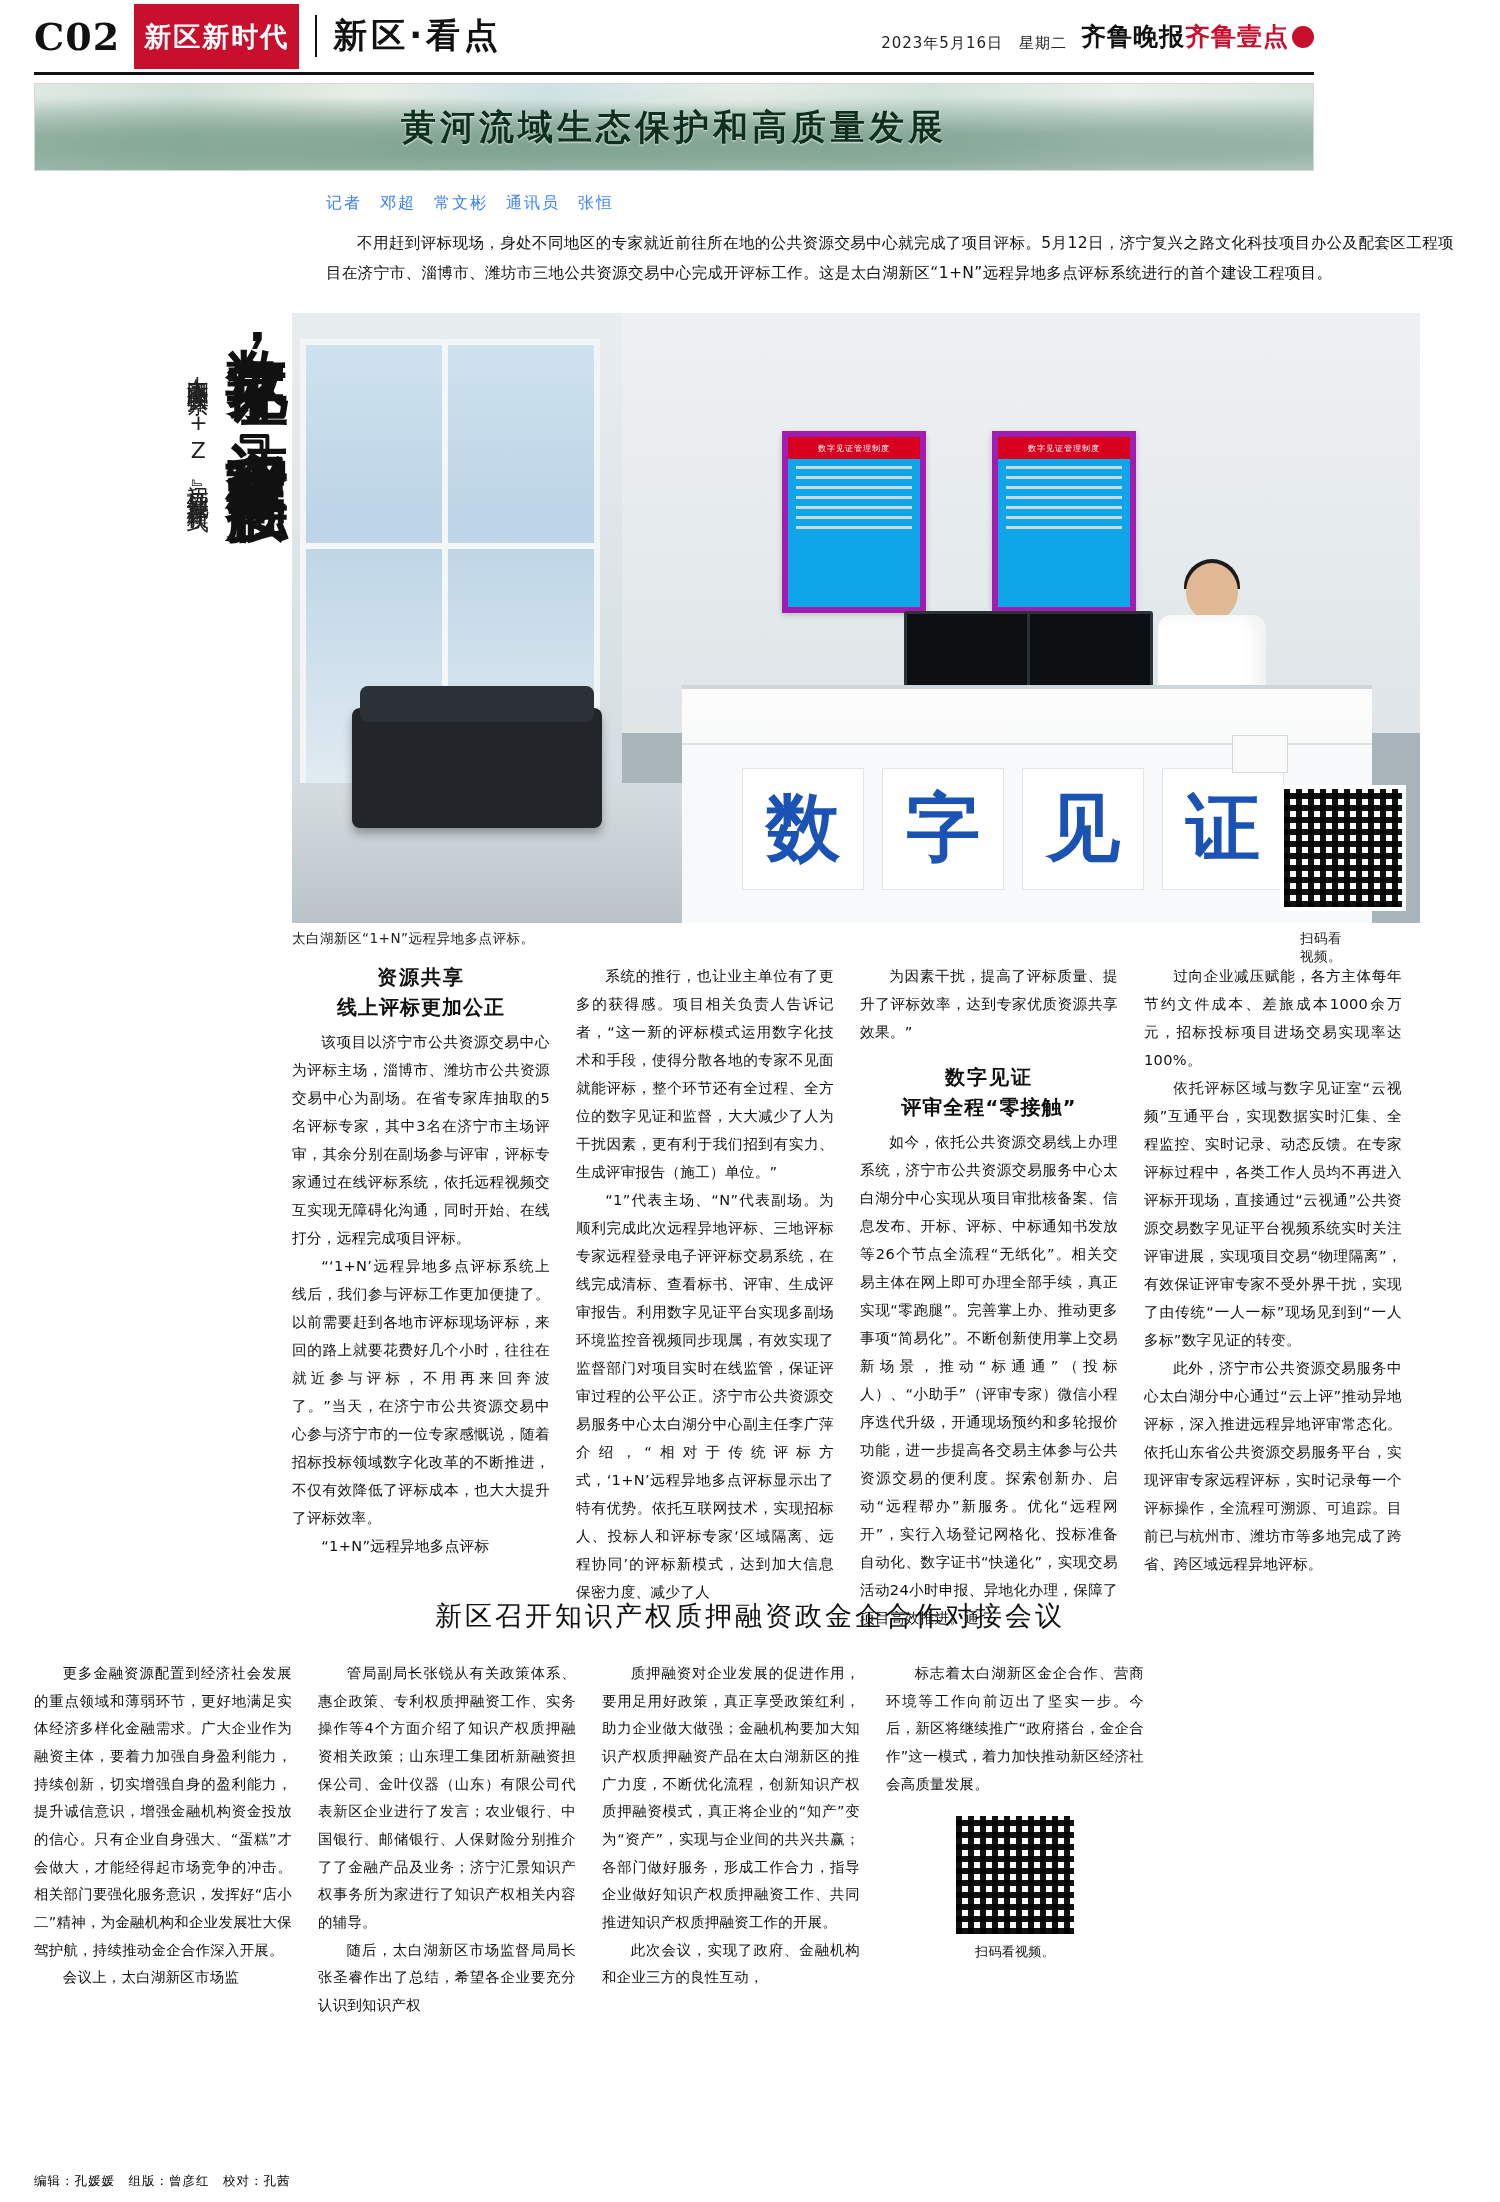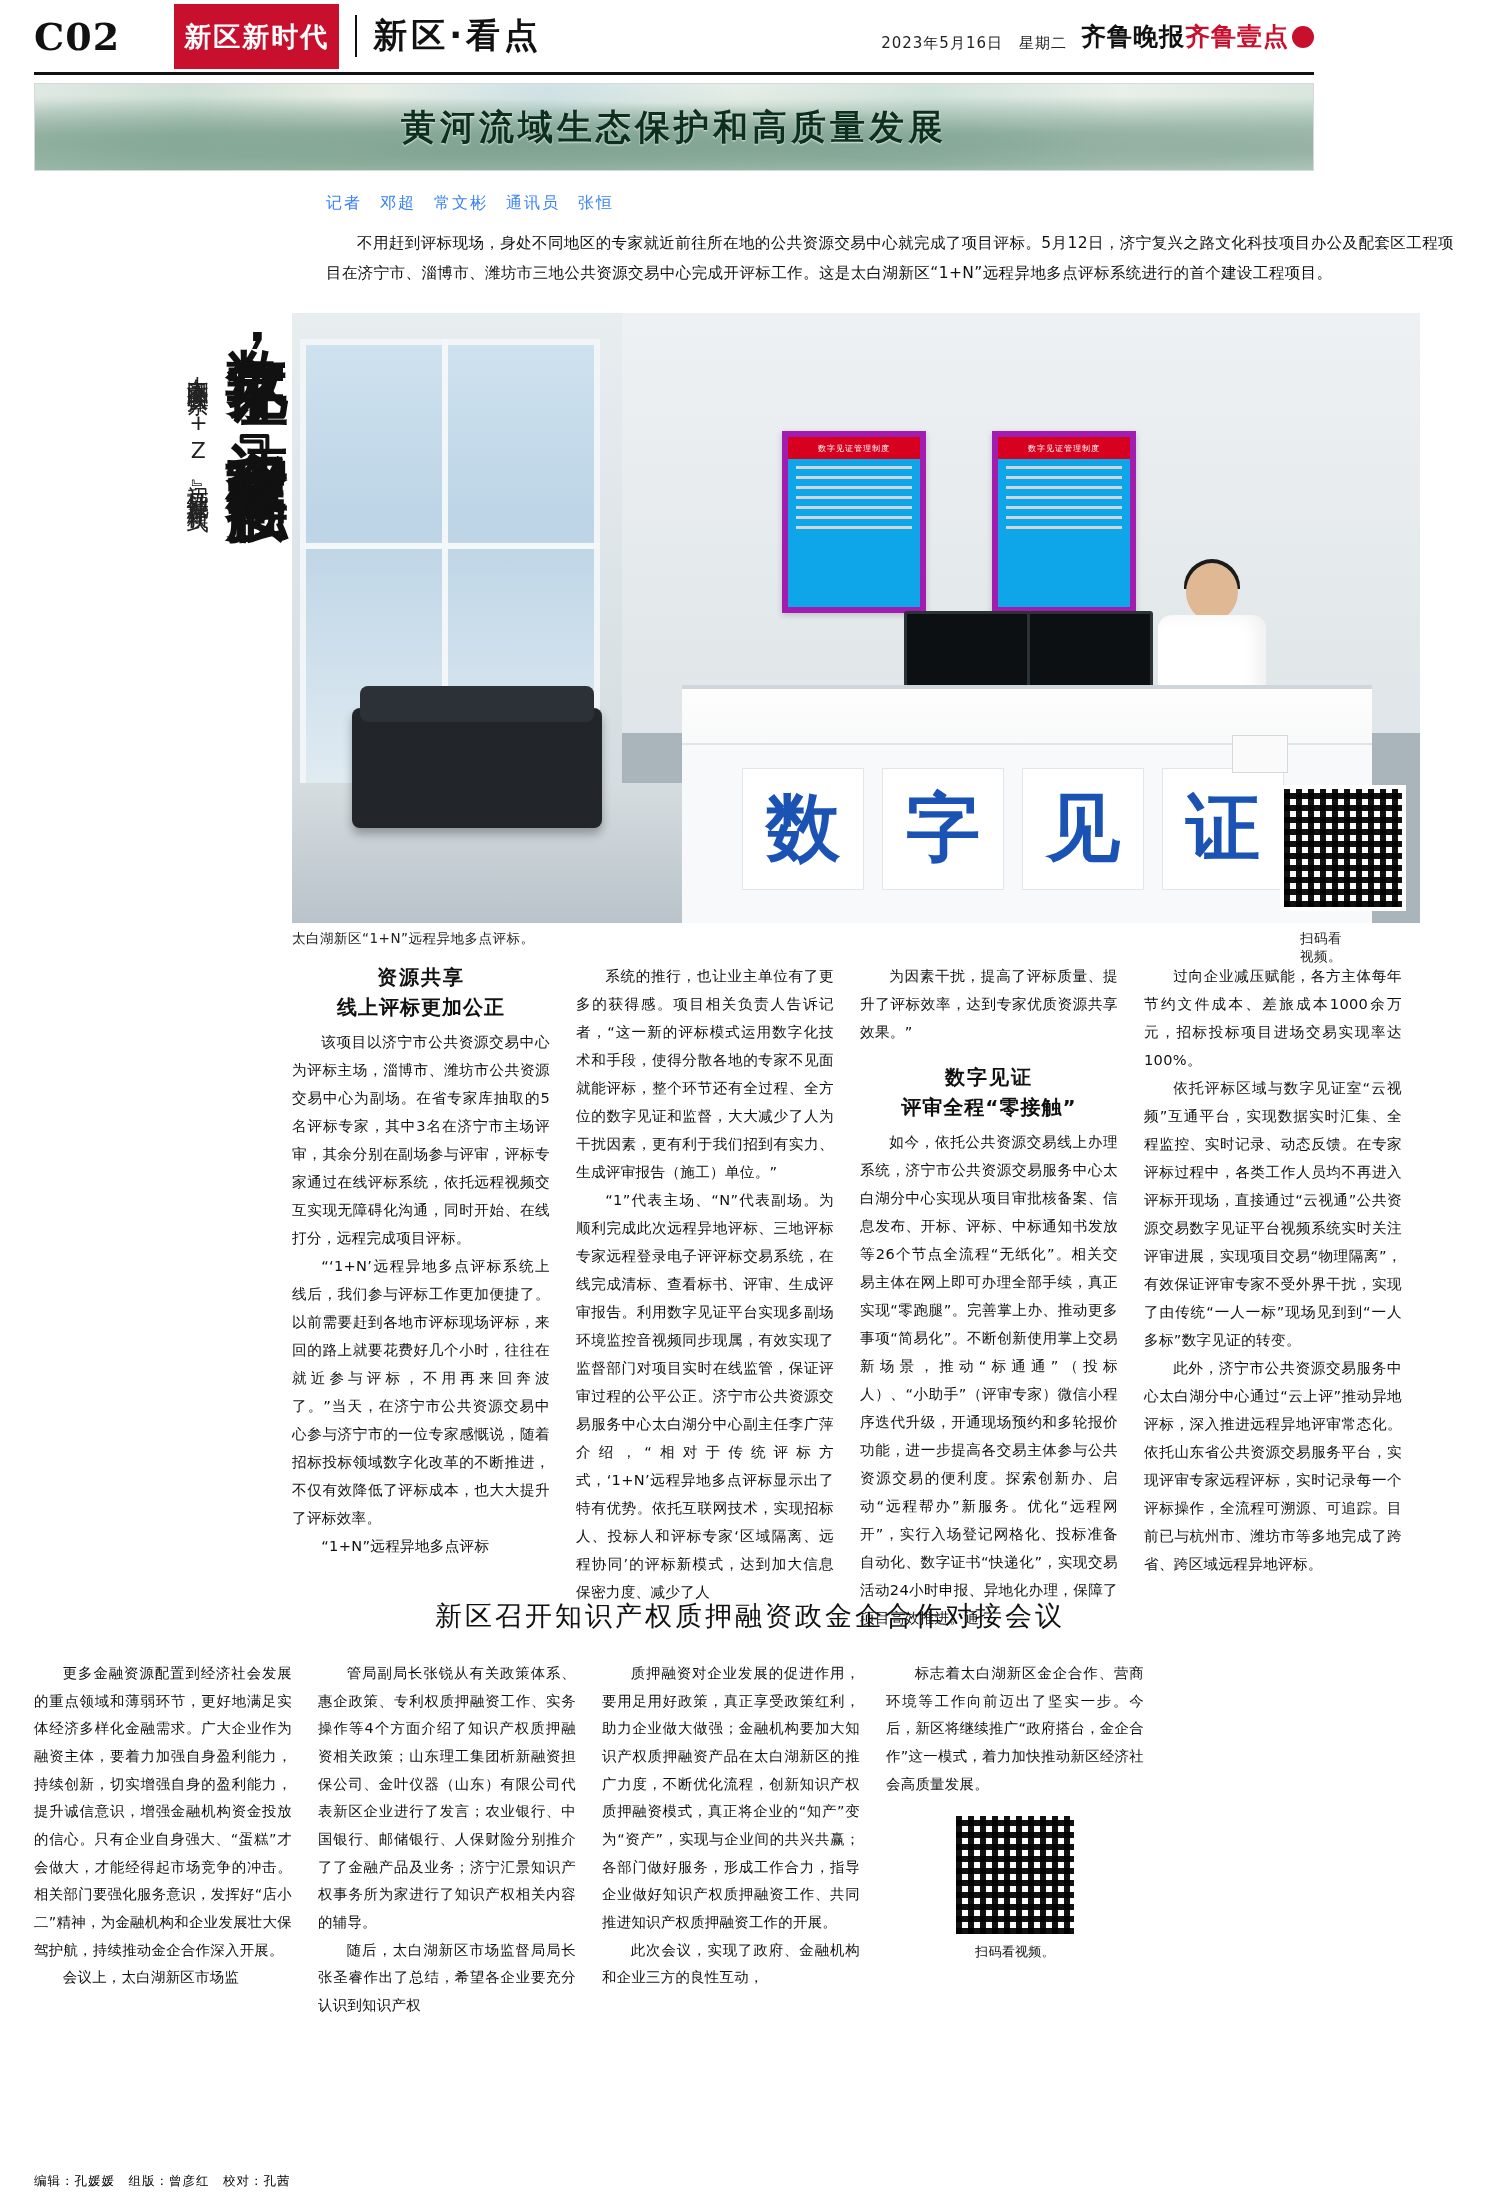--- a/index.html
+++ b/index.html
@@ -2,21 +2,21 @@
 <html><head>
 <meta charset="utf-8">
 <style>
   html,body{margin:0;padding:0;background:#fff;}
   body{width:1500px;height:2202px;font-family:"DejaVu Sans","Liberation Sans",sans-serif;color:#111;}
   .page{position:relative;width:1348px;height:2202px;box-sizing:border-box;padding:0 34px;}
 
   
   .masthead{position:relative;height:72px;display:flex;align-items:center;border-bottom:3px solid #111;}
   .page-no{font-family:"DejaVu Serif","Liberation Serif",serif;font-size:38px;font-weight:bold;letter-spacing:1px;margin-right:14px;}
-  .mast-logo{background:#c8102e;color:#fff;font-weight:bold;font-size:27px;padding:19px 10px;letter-spacing:2px;line-height:1;margin-left:40px;}
+  .mast-logo{background:#c8102e;color:#fff;font-weight:bold;font-size:27px;padding:19px 10px;letter-spacing:2px;line-height:1;}
   .mast-div{width:2px;height:42px;background:#111;margin:0 16px;}
   .mast-title{font-size:34px;font-weight:bold;letter-spacing:4px;font-family:"DejaVu Sans","Liberation Sans",sans-serif;}
   .mast-right{margin-left:auto;display:flex;align-items:flex-end;gap:14px;}
   .mast-date{font-size:15px;color:#222;letter-spacing:1px;}
   .mast-brand{font-size:25px;font-weight:bold;color:#111;letter-spacing:1px;}
   .mast-brand .red{color:#c8102e;}
   .brand-dot{display:inline-block;width:22px;height:22px;border-radius:50%;background:#c8102e;vertical-align:-3px;margin-left:3px;}
 
   
   .banner{position:relative;height:86px;margin-top:8px;border:1px solid #d8d8d8;

